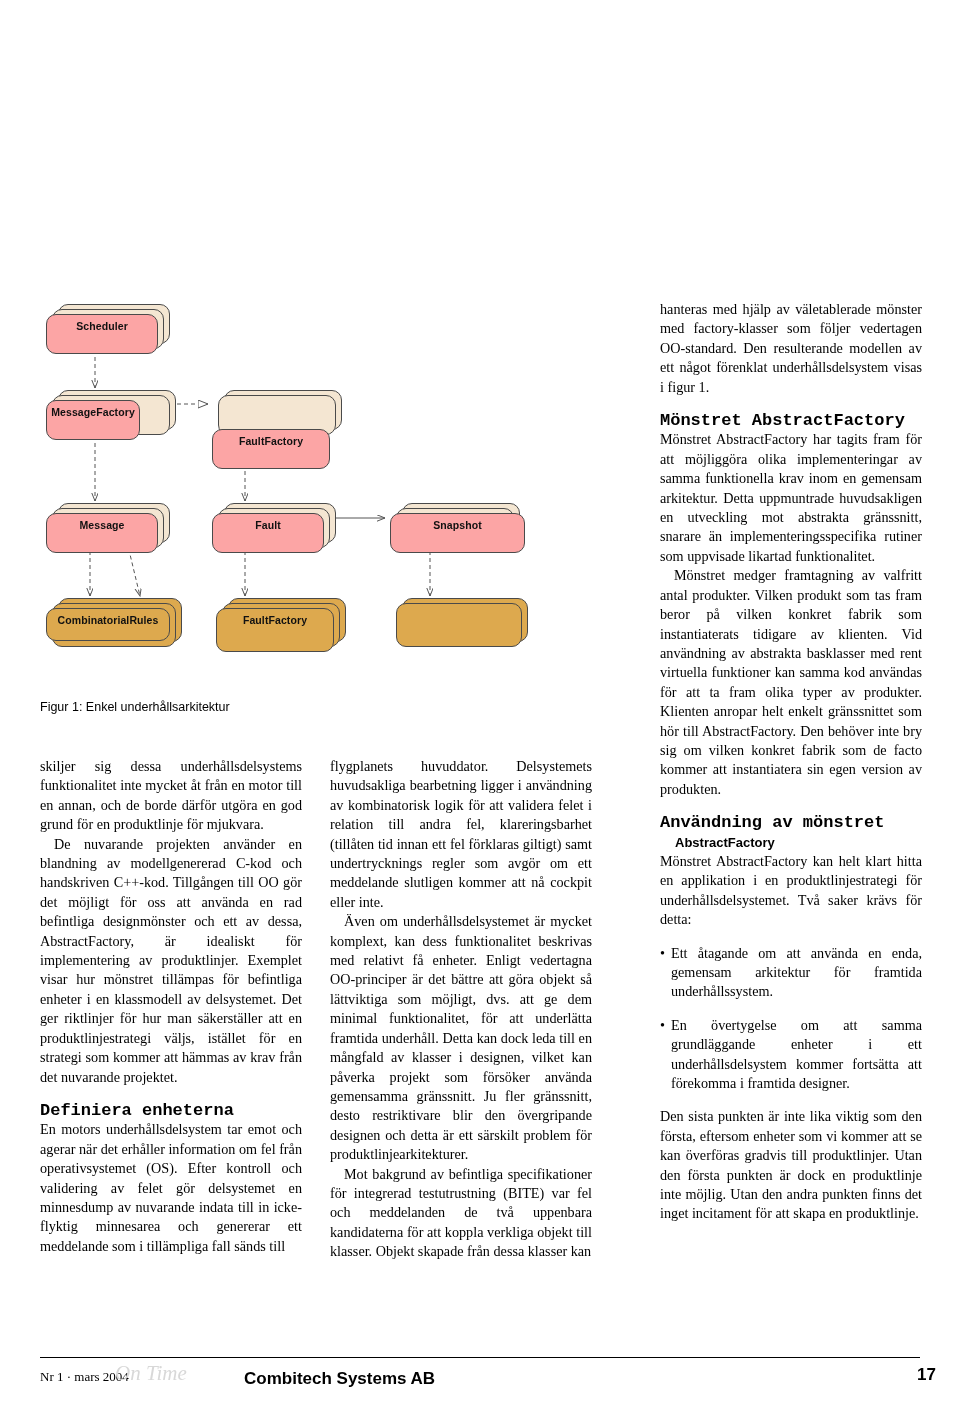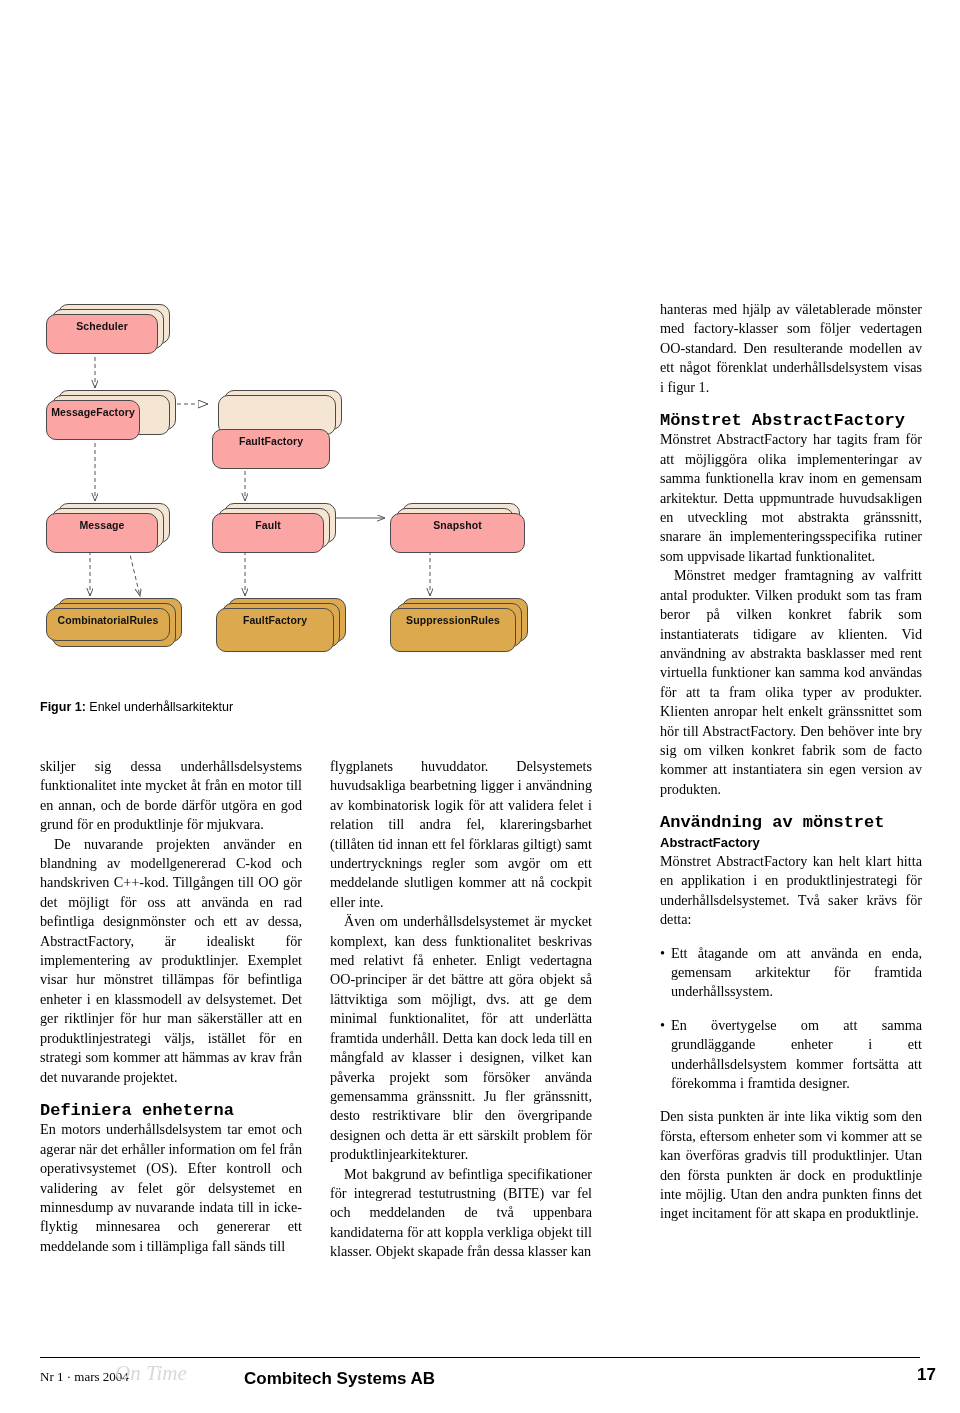--- a/index.html
+++ b/index.html
@@ -47,21 +47,21 @@
   .stack.cream { background:#f4e6d2; }
   .stack.tan { background:#dda94e; }
 
   .fig-caption {
     position:absolute;
     left:40px; top:700px;
     font-family:"Liberation Sans", sans-serif;
     font-size:12.5px;
     color:#000;
   }
-  .fig-caption b { font-weight:bold; }
+  .fig-caption b { font-weight:normal; }
 
   
   .col {
     position:absolute;
     font-family:"Liberation Serif", serif;
     font-size:14.2px;
     line-height:19.4px;
     text-align:justify;
     color:#000;
   }
@@ -75,20 +75,21 @@
   }
 
   #col1 { left:40px; top:757px; width:262px; }
   #col2 { left:330px; top:757px; width:262px; }
   #col3 { left:660px; top:300px; width:262px; }
 
   .col3-head {
     font-family:"Liberation Sans", sans-serif;
     font-weight:bold;
     font-size:13px;
+    margin-left:15px;
   }
   .bullet { display:flex; gap:6px; }
   .bullet .dot { flex:0 0 auto; }
 
   
   .footer {
     position:absolute;
     left:0; right:0; bottom:0;
     height:56px;
   }
@@ -202,23 +203,20 @@
     </div>
 
     <div class="stack tan" style="left:188px; top:302px;  width:118px; height:44px;"></div>
     <div class="stack tan" style="left:182px; top:307px;  width:118px; height:44px;"></div>
     <div class="node tan" style="left:176px; top:312px; width:118px; height:44px;">
       <span>FaultFactory</span>
     </div>
 
     <div class="stack tan" style="left:362px; top:302px;  width:126px; height:44px;"></div>
     <div class="stack tan" style="left:356px; top:307px;  width:126px; height:44px;"></div>
-    <div class="node tan" style="left:350px; top:312px; width:126px; height:44px;">
-      <span>SuppressionRules</span>
-    </div>
   </div>
 
   <div class="fig-caption">
     <b>Figur 1:</b><span> Enkel underhållsarkitektur</span>
   </div>
 
   <div class="col" id="col1">
     <p>skiljer sig dessa underhållsdelsystems funktionalitet inte mycket åt från en motor till en annan, och de borde därför utgöra en god grund för en produktlinje för mjukvara.</p>
     <p class="ind">De nuvarande projekten använder en blandning av modellgenererad C-kod och handskriven C++-kod. Tillgången till OO gör det möjligt för oss att använda en rad befintliga designmönster och ett av dessa, AbstractFactory, är idealiskt för implementering av produktlinjer. Exemplet visar hur mönstret tillämpas för befintliga enheter i en klassmodell av delsystemet. Det ger riktlinjer för hur man säkerställer att en produktlinjestrategi väljs, istället för en strategi som kommer att hämmas av krav från det nuvarande projektet.</p>
     <h4>Definiera enheterna</h4>

